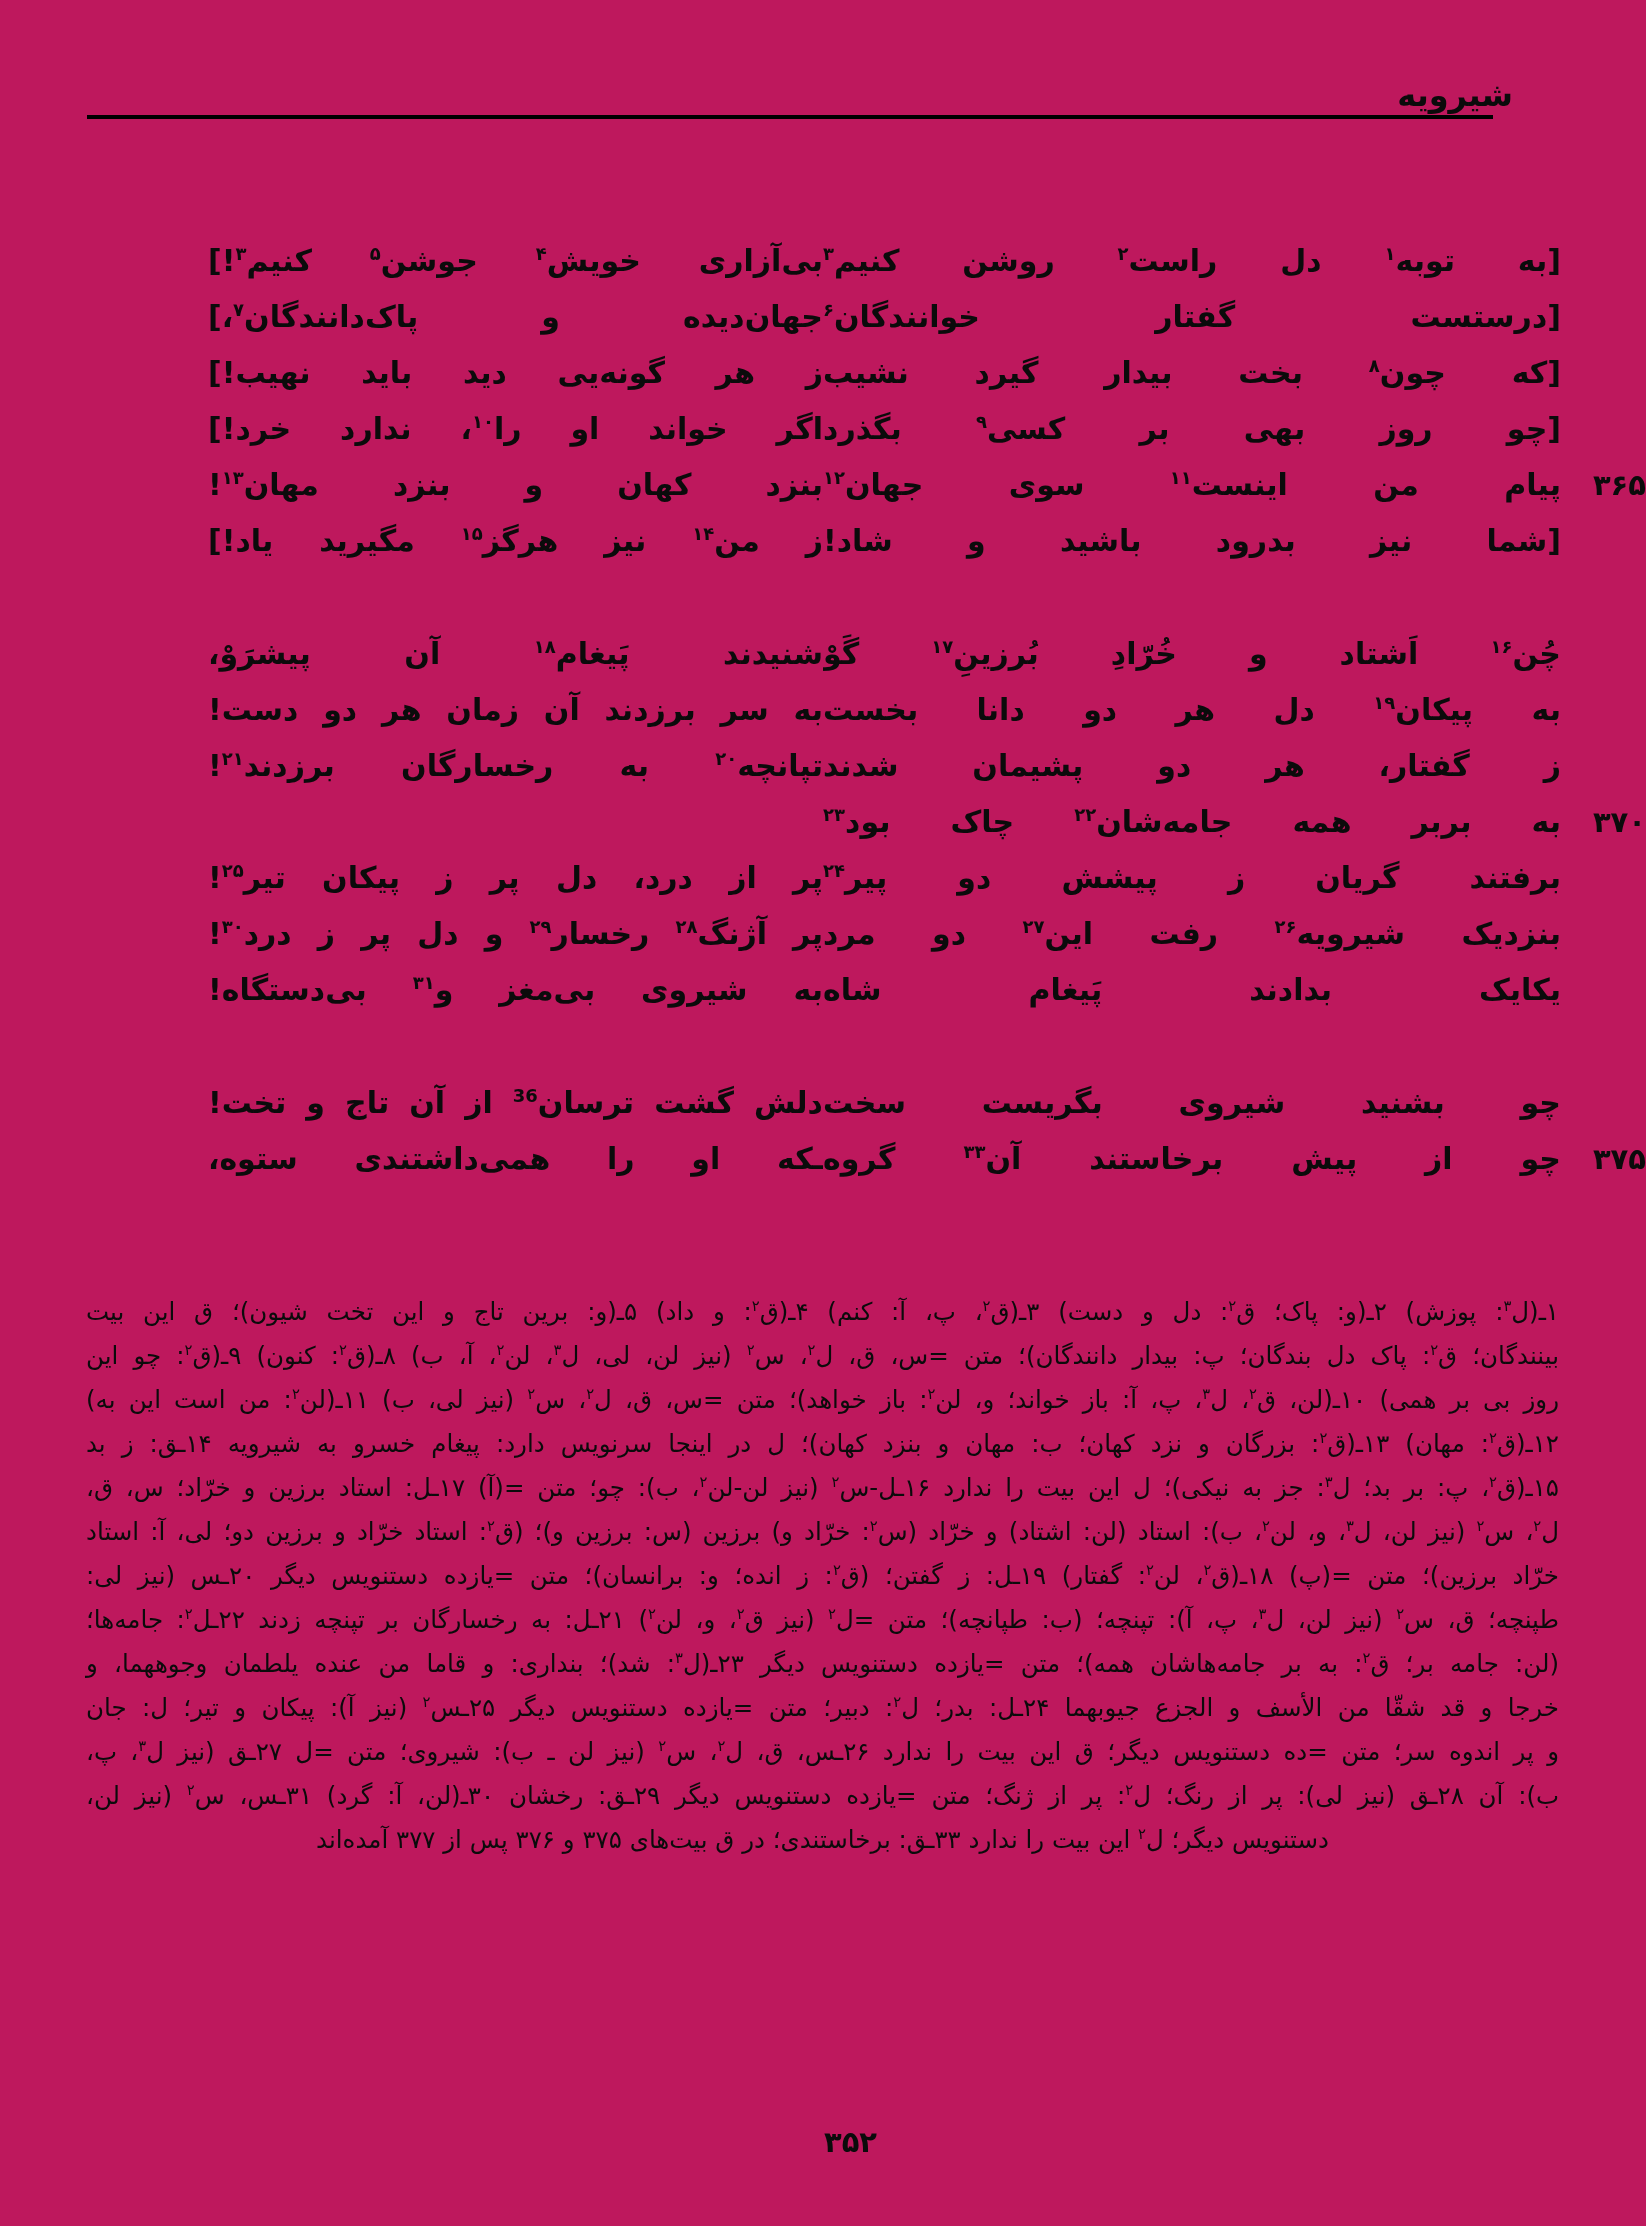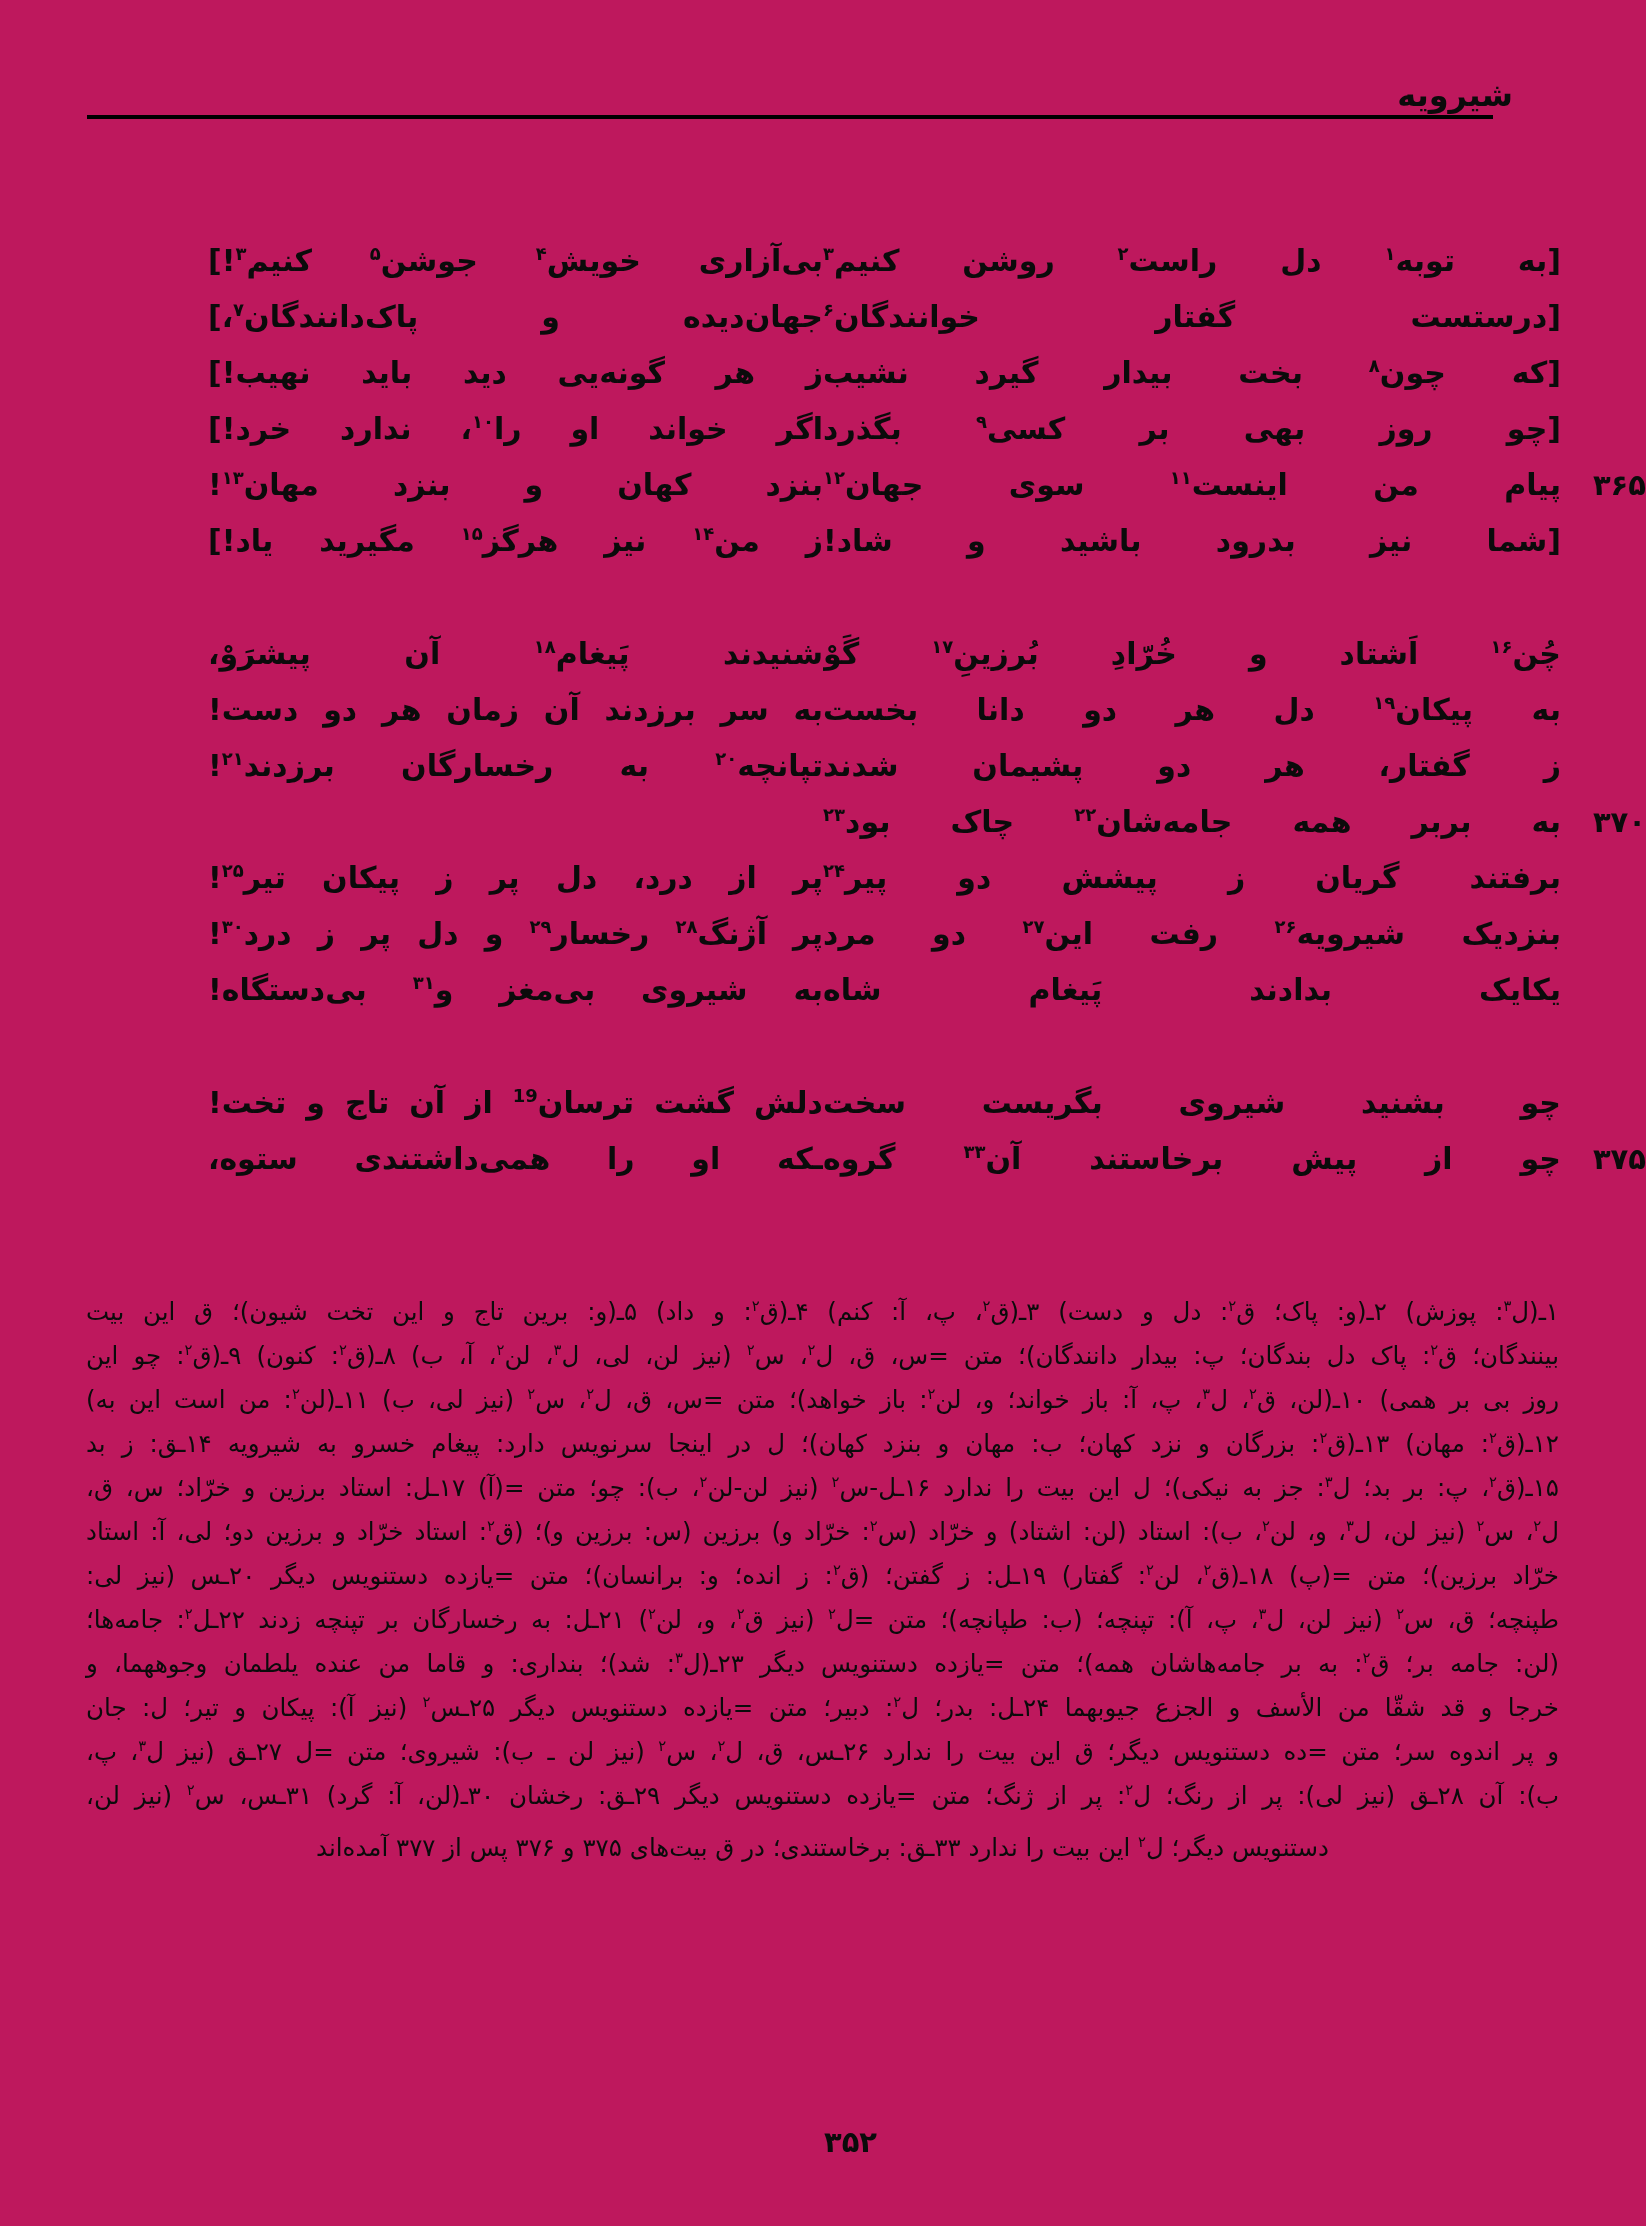--- a/index.html
+++ b/index.html
@@ -14,21 +14,21 @@
   .couplet .hem{white-space:normal;overflow:hidden;}
   .vnum{flex:0 0 85px;box-sizing:border-box;text-align:right;padding-left:5.5px;
         font-size:29px;font-weight:bold;direction:rtl;}
   .vnum:empty{visibility:hidden;}
   .hem{text-align:justify;text-align-last:justify;}
   .hem-r{flex:0 0 738px;}
   .hem-l{flex:0 0 615px;}
   sup{font-size:0.6em;line-height:0;vertical-align:super;}
   .footnotes{position:absolute;top:1290px;left:87px;width:1473px;}
   .fn-line{font-size:24.5px;line-height:44px;text-align:justify;text-align-last:justify;}
-  .fn-line.fn-last{text-align:center;text-align-last:center;margin-top:8px;}
+  .fn-line.fn-last{text-align:center;text-align-last:center;}
   .page-number{position:absolute;top:2125px;left:0;width:100%;text-align:center;
                font-size:29px;font-weight:bold;margin-left:28px;}
 </style>
 </head>
 <body>
 
 <div class="page">
 
   <div class="title">شیرویه</div>
   <div class="rule"></div>
@@ -102,21 +102,21 @@
         <span class="vnum"></span>
         <span class="hem hem-r">یکایک بدادند پَیغام شاه</span>
         <span class="hem hem-l">به شیروی بی‌مغز و<sup>۳۱</sup> بی‌دستگاه!</span>
       </div>
     </div>
 
     <div class="stanza">
       <div class="couplet">
         <span class="vnum"></span>
         <span class="hem hem-r">چو بشنید شیروی بگریست سخت</span>
-        <span class="hem hem-l">دلش گشت ترسان<sup>19</sup> از آن تاج و تخت!</span>
+        <span class="hem hem-l">دلش گشت ترسان<sup>36</sup> از آن تاج و تخت!</span>
       </div>
       <div class="couplet">
         <span class="vnum">۳۷۵</span>
         <span class="hem hem-r">چو از پیش برخاستند آن<sup>۳۳</sup> گروه</span>
         <span class="hem hem-l">ـکه او را همی‌داشتندی ستوه،</span>
       </div>
     </div>
 
   </div>
 

